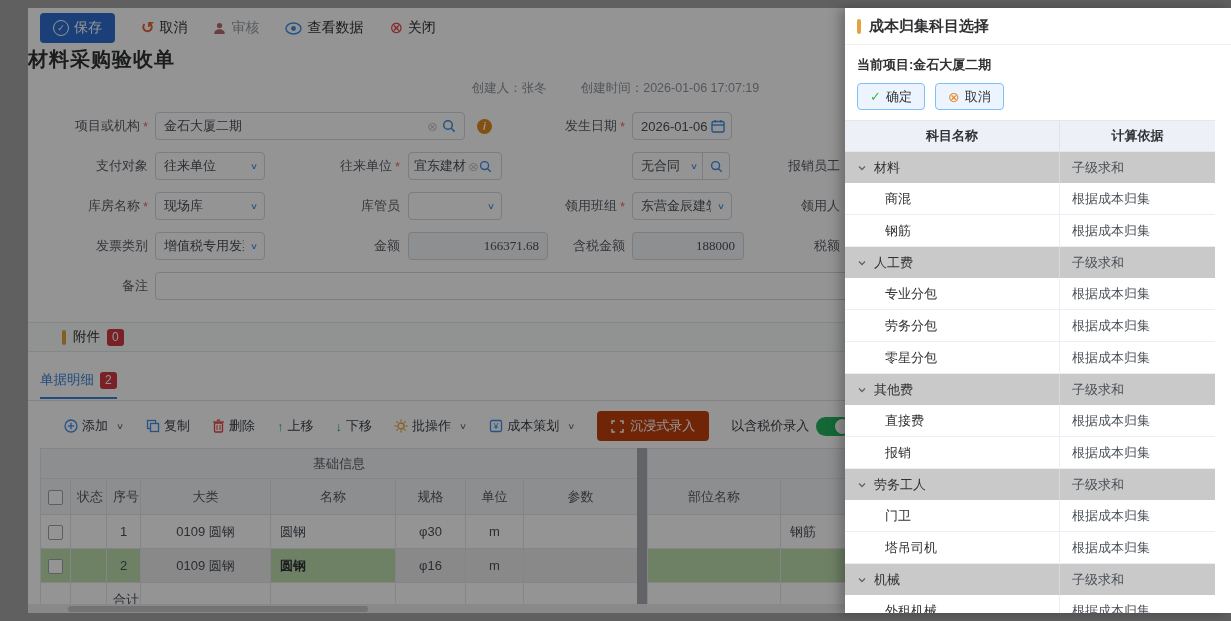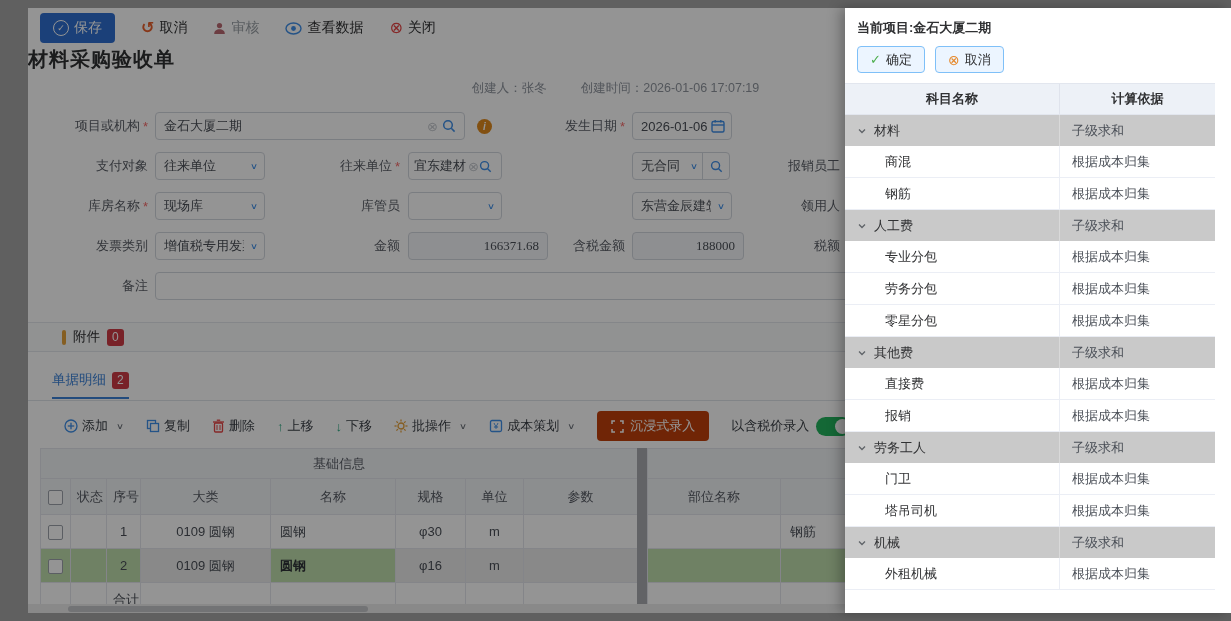--- a/index.html
+++ b/index.html
@@ -47,21 +47,21 @@
     font-size:10px;font-weight:bold;display:flex;align-items:center;justify-content:center;font-style:italic;}
 
   
   .attach-band{position:absolute;left:0;top:314px;width:100%;height:30px;background:#fafbfc;border-top:1px solid #e4e7ed;border-bottom:1px solid #e4e7ed;
     display:flex;align-items:center;gap:7px;padding-left:34px;box-sizing:border-box;font-size:13.5px;color:#303133;}
   .accent-bar{width:4px;height:15px;border-radius:2px;background:#e6a23c;}
   .badge{background:#cf3b45;color:#fff;font-size:12px;border-radius:3px;padding:0 5px;line-height:17px;display:inline-block;}
 
   
   .tabs{position:absolute;left:0;top:356px;width:100%;height:36px;border-bottom:1px solid #dfe3e8;}
-  .tab{position:absolute;left:24px;top:7px;display:flex;align-items:center;gap:6px;font-size:13.5px;color:#3b82d8;cursor:pointer;padding-bottom:8px;border-bottom:2.5px solid #3b82d8;}
+  .tab{position:absolute;left:12px;top:7px;display:flex;align-items:center;gap:6px;font-size:13.5px;color:#3b82d8;cursor:pointer;padding-bottom:8px;border-bottom:2.5px solid #3b82d8;}
 
   
   .dtoolbar{position:absolute;left:36px;top:400px;height:36px;display:flex;align-items:center;gap:22px;font-size:13px;color:#3a3f46;}
   .dt-item{display:inline-flex;align-items:center;gap:4px;cursor:pointer;white-space:nowrap;}.teal{color:#2aa880}
   .btn-immersive{display:inline-flex;align-items:center;gap:6px;background:#c2410c;color:#fff;border:none;border-radius:4px;height:30px;padding:0 14px;font-size:13px;cursor:pointer;}
   .toggle{width:36px;height:19px;border-radius:10px;background:#23b45e;position:relative;display:inline-block;cursor:pointer;}
   .toggle::after{content:"";position:absolute;right:2px;top:2px;width:15px;height:15px;border-radius:50%;background:#fff;}
 
   
   .gridwrap{position:absolute;left:12px;top:440px;width:960px;height:170px;font-size:13px;color:#4a4f57;}
@@ -214,20 +214,21 @@
         <span class="flabel la req">库房名称</span>
         <div class="ffield fa ctrl" style="width:110px">
           <input readonly="" value="现场库" style="">
           <span class="caret">∨</span>
         </div>
         <span class="flabel lb">库管员</span>
         <div class="ffield fb ctrl" style="width:94px">
           <input readonly="" value="" style="">
           <span class="caret">∨</span>
         </div>
+        <span class="flabel lc req">领用班组</span>
         <div class="ffield fc ctrl" style="width:100px">
           <input readonly="" value="东营金辰建筑-" style="">
           <span class="caret">∨</span>
         </div>
         <span class="flabel ld">领用人</span>
       </div>
 
       <div class="frow r4">
         <span class="flabel la">发票类别</span>
         <div class="ffield fa ctrl" style="width:110px">
@@ -438,20 +439,24 @@
     </div>
 
     <div class="hscroll">
         <span class="hthumb"></span>
       </div>
   </div>
 
   <div class="dim"></div>
 
   <aside class="drawer">
+    <div class="dr-head">
+      <span class="accent-bar"></span>
+      <span class="dr-title">成本归集科目选择</span>
+    </div>
     <div class="dr-proj">
       <span>当前项目:</span><span>金石大厦二期</span>
     </div>
     <div class="dr-actions">
       <button class="dr-btn">
         <span class="ok-ic">✓</span>
         <span>确定</span>
       </button>
       <button class="dr-btn">
         <span class="cxl-ic">⊗</span>

